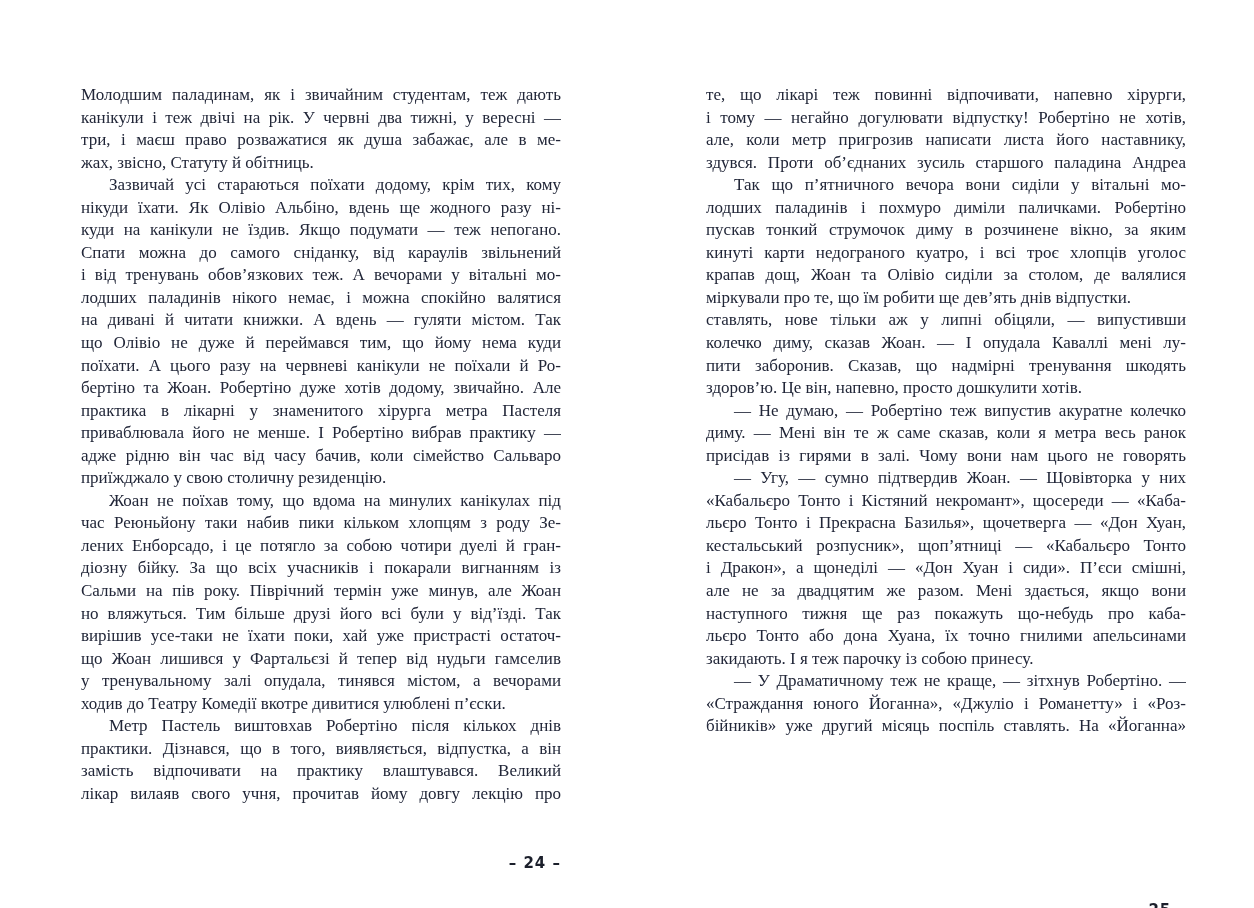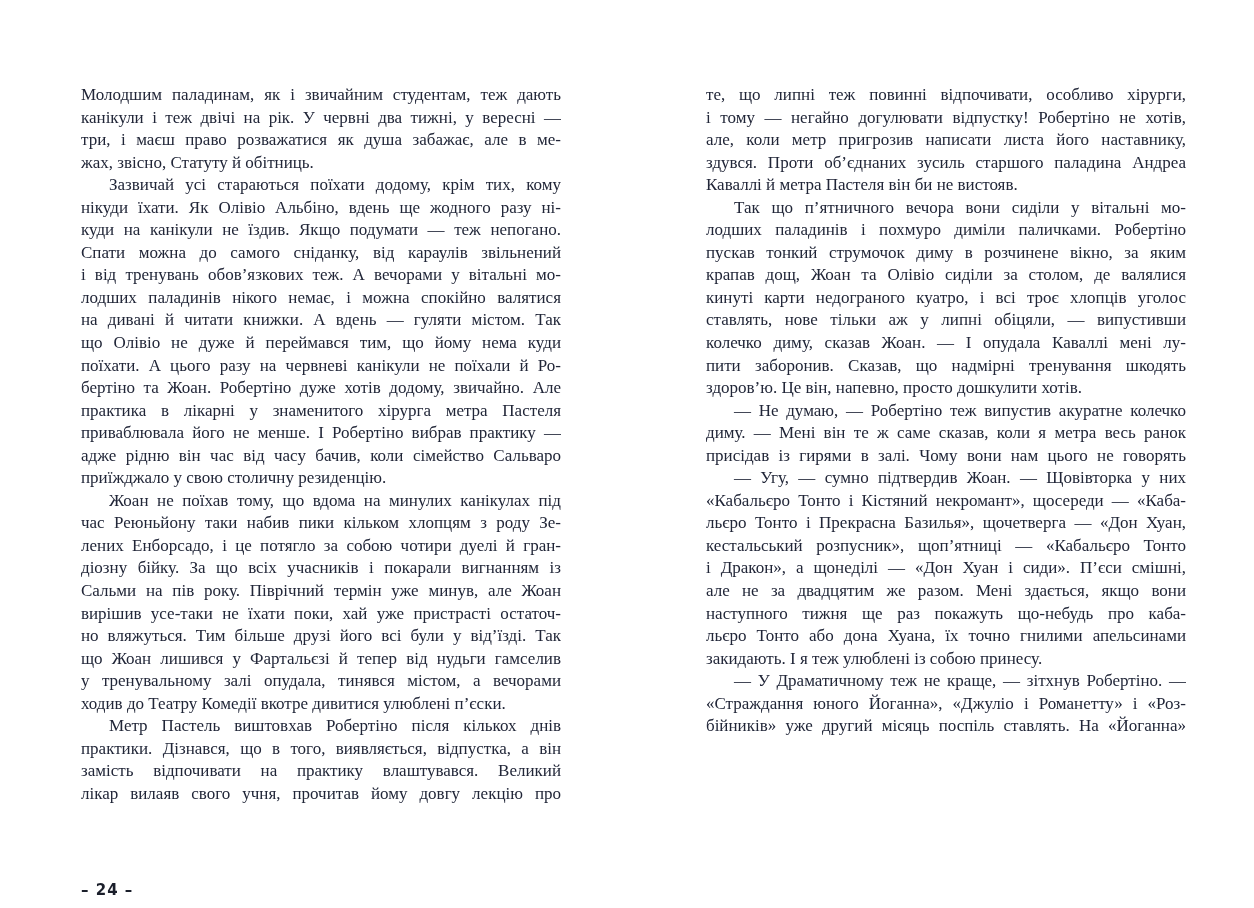--- a/index.html
+++ b/index.html
@@ -32,23 +32,23 @@
     line-height: 22.56px;
     text-align: justify;
     text-align-last: justify;
     white-space: normal;
     overflow: hidden;
   }
   .line.para-end { text-align-last: left; }
   .line.indent   { text-indent: 28px; }
   .folio {
     position: absolute;
-    top: 881px;
+    top: 854px;
     width: 480px;
-    text-align: left;
+    text-align: right;
     font-family: "DejaVu Sans", "Liberation Sans", sans-serif;
     font-size: 15px;
     font-weight: bold;
     color: #1b1f2b;
     letter-spacing: 1px;
   }
   .folio.left  { left: 81px;  }
   .folio.right { left: 706px; margin-top: 47px; }
 </style>
 </head>
@@ -78,50 +78,50 @@
         <div class="line">приваблювала його не менше. І Робертіно вибрав практику —</div>
         <div class="line">адже рідню він час від часу бачив, коли сімейство Сальваро</div>
         <div class="line para-end">приїжджало у свою столичну резиденцію.</div>
       </div>
       <div class="paragraph">
         <div class="line indent">Жоан не поїхав тому, що вдома на минулих канікулах під</div>
         <div class="line">час Реюньйону таки набив пики кільком хлопцям з роду Зе-</div>
         <div class="line">лених Енборсадо, і це потягло за собою чотири дуелі й гран-</div>
         <div class="line">діозну бійку. За що всіх учасників і покарали вигнанням із</div>
         <div class="line">Сальми на пів року. Піврічний термін уже минув, але Жоан</div>
+        <div class="line">но вляжуться. Тим більше друзі його всі були у від’їзді. Так</div>
         <div class="line">вирішив усе-таки не їхати поки, хай уже пристрасті остаточ-</div>
-        <div class="line">но вляжуться. Тим більше друзі його всі були у від’їзді. Так</div>
         <div class="line">що Жоан лишився у Фартальєзі й тепер від нудьги гамселив</div>
         <div class="line">у тренувальному залі опудала, тинявся містом, а вечорами</div>
         <div class="line para-end">ходив до Театру Комедії вкотре дивитися улюблені п’єски.</div>
       </div>
       <div class="paragraph">
         <div class="line indent">Метр Пастель виштовхав Робертіно після кількох днів</div>
         <div class="line">практики. Дізнався, що в того, виявляється, відпустка, а він</div>
         <div class="line">замість відпочивати на практику влаштувався. Великий</div>
         <div class="line">лікар вилаяв свого учня, прочитав йому довгу лекцію про</div>
       </div>
     </div>
 
   <div class="folio left">– 24 –</div>
 
   <div class="page-body right">
       <div class="paragraph">
-        <div class="line">те, що липні теж повинні відпочивати, особливо хірурги,</div>
+        <div class="line">те, що лікарі теж повинні відпочивати, напевно хірурги,</div>
         <div class="line">і тому — негайно догулювати відпустку! Робертіно не хотів,</div>
         <div class="line">але, коли метр пригрозив написати листа його наставнику,</div>
         <div class="line">здувся. Проти об’єднаних зусиль старшого паладина Андреа</div>
-        <div class="line para-end">Каваллі й метра Пастеля він би не вистояв.</div>
       </div>
       <div class="paragraph">
         <div class="line indent">Так що п’ятничного вечора вони сиділи у вітальні мо-</div>
         <div class="line">лодших паладинів і похмуро диміли паличками. Робертіно</div>
         <div class="line">пускав тонкий струмочок диму в розчинене вікно, за яким</div>
+        <div class="line">кинуті карти недограного куатро, і всі троє хлопців уголос</div>
         <div class="line">крапав дощ, Жоан та Олівіо сиділи за столом, де валялися</div>
-        <div class="line">кинуті карти недограного куатро, і всі троє хлопців уголос</div>
+        <div class="line para-end">міркували про те, що їм робити ще дев’ять днів відпустки.</div>
       </div>
       <div class="paragraph">
         <div class="line">ставлять, нове тільки аж у липні обіцяли, — випустивши</div>
         <div class="line">колечко диму, сказав Жоан. — І опудала Каваллі мені лу-</div>
         <div class="line">пити заборонив. Сказав, що надмірні тренування шкодять</div>
         <div class="line para-end">здоров’ю. Це він, напевно, просто дошкулити хотів.</div>
       </div>
       <div class="paragraph">
         <div class="line indent">— Не думаю, — Робертіно теж випустив акуратне колечко</div>
         <div class="line">диму. — Мені він те ж саме сказав, коли я метра весь ранок</div>
@@ -129,21 +129,21 @@
       </div>
       <div class="paragraph">
         <div class="line indent">— Угу, — сумно підтвердив Жоан. — Щовівторка у них</div>
         <div class="line">«Кабальєро Тонто і Кістяний некромант», щосереди — «Каба-</div>
         <div class="line">льєро Тонто і Прекрасна Базилья», щочетверга — «Дон Хуан,</div>
         <div class="line">кестальський розпусник», щоп’ятниці — «Кабальєро Тонто</div>
         <div class="line">і Дракон», а щонеділі — «Дон Хуан і сиди». П’єси смішні,</div>
         <div class="line">але не за двадцятим же разом. Мені здається, якщо вони</div>
         <div class="line">наступного тижня ще раз покажуть що-небудь про каба-</div>
         <div class="line">льєро Тонто або дона Хуана, їх точно гнилими апельсинами</div>
-        <div class="line para-end">закидають. І я теж улюблені із собою принесу.</div>
+        <div class="line para-end">закидають. І я теж парочку із собою принесу.</div>
       </div>
       <div class="paragraph">
         <div class="line indent">— У Драматичному теж не краще, — зітхнув Робертіно. —</div>
         <div class="line">«Страждання юного Йоганна», «Джуліо і Романетту» і «Роз-</div>
         <div class="line">бійників» уже другий місяць поспіль ставлять. На «Йоганна»</div>
       </div>
     </div>
 
   <div class="folio right">– 25 –</div>
 

